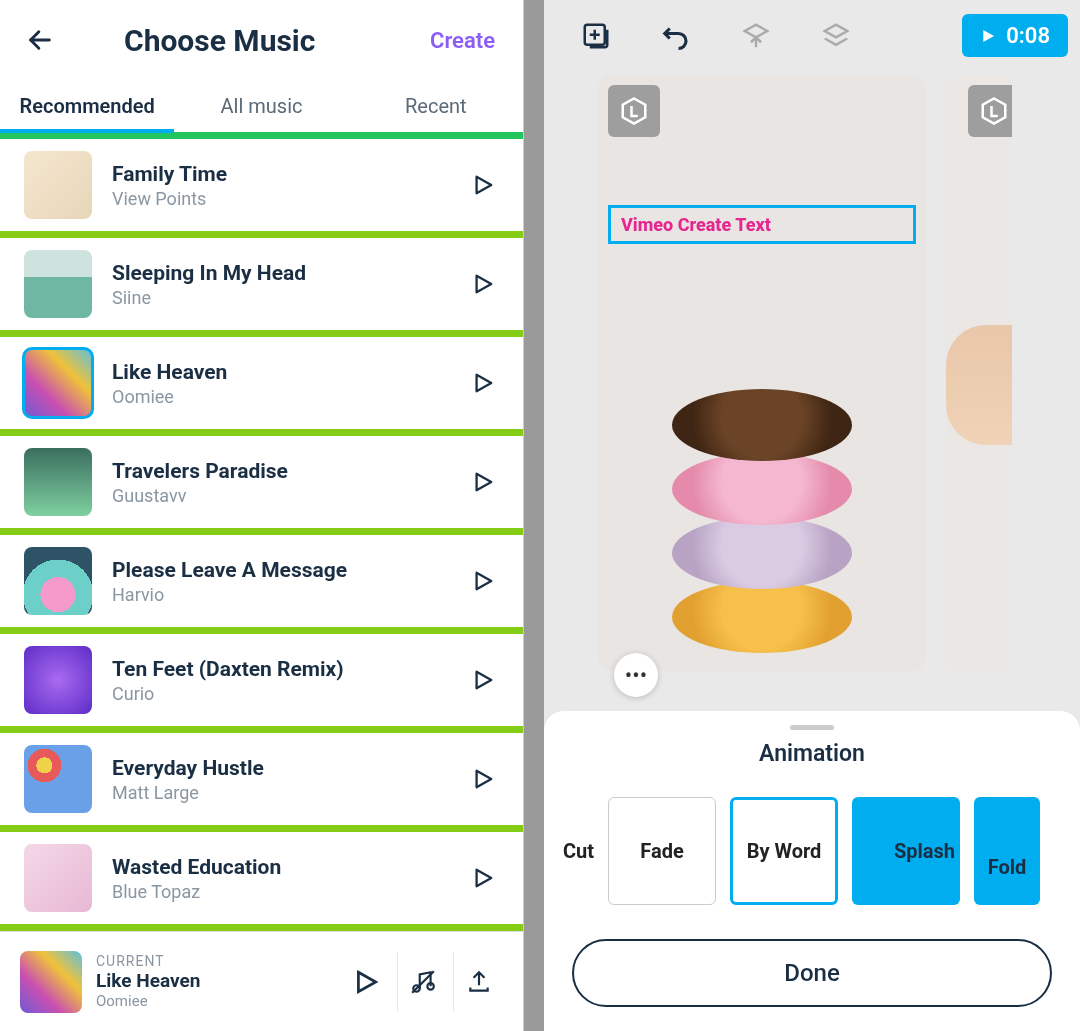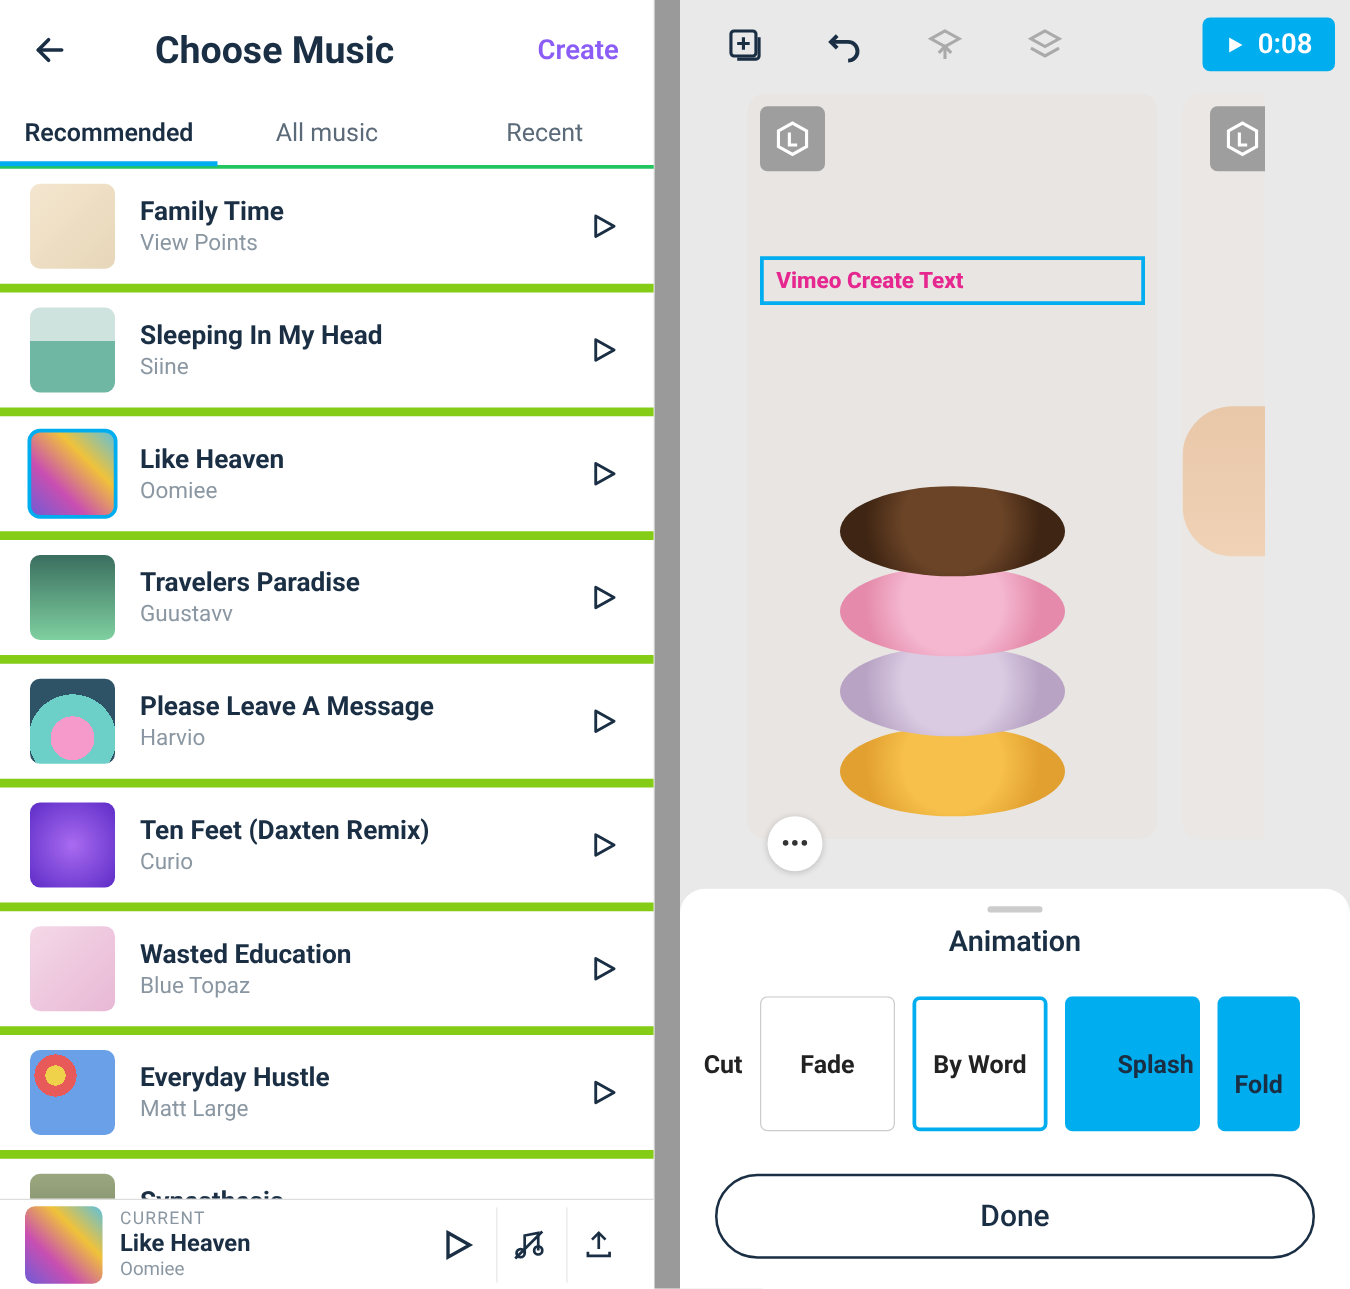--- a/index.html
+++ b/index.html
@@ -7,34 +7,34 @@
   .left-pane { width: 524px; height: 100%; display: flex; flex-direction: column; border-right: 1px solid #ccc; background: #fff; position: relative; }
   .divider-col { width: 20px; background: #9a9a9a; }
   .right-pane { flex: 1; height: 100%; background: #e9e9e9; display: flex; flex-direction: column; position: relative; overflow: hidden;}
 
   
   .hdr { display: flex; align-items: center; padding: 20px 20px 12px 20px; gap: 28px; }
   .back-btn { width: 40px; height: 40px; display: flex; align-items: center; justify-content: center; cursor: pointer; }
   .back-btn svg { width: 28px; height: 28px; }
   .hdr-title { flex: 1; text-align: left; font-size: 30px; font-weight: 700; color: #1a2e44; margin-left: 36px;}
   .create-link { color: #8b5cf6; font-size: 22px; font-weight: 600; cursor: pointer; margin-right: 8px;}
-  .tabs { display: flex; border-bottom: 3px solid #22c55e; padding: 12px 0 0 0; }
+  .tabs { display: flex; border-bottom: 7px solid #22c55e; padding: 12px 0 0 0; }
   .tab { flex: 1; text-align: center; padding: 10px 0 14px 0; font-size: 20px; color: #5a6a78; cursor: pointer; position: relative;}
   .tab.active { color: #1a2e44; font-weight: 600; }
   .tab.active::after { content:""; position:absolute; left:0; right:0; bottom:-1px; height:4px; background:#00adef; }
   .list { flex: 1; overflow: hidden; }
   .row { display: flex; align-items: center; padding: 12px 24px 12px 24px; border-bottom: 7px solid #84cc16; cursor: pointer;}
   .thumb { width: 68px; height: 68px; border-radius: 8px; background: #ddd; flex-shrink: 0; margin-right: 20px; position: relative;}
   .thumb.selected { outline: 3px solid #00adef; outline-offset: -1px; }
   .row-txt { flex: 1; }
   .row-title { font-size: 21px; font-weight: 700; color: #1a2e44; }
   .row-artist { font-size: 18px; color: #8a97a2; margin-top: 2px; }
   .play { width: 32px; height: 32px; display:flex;align-items:center;justify-content:center; cursor: pointer; }
   .play svg{width:22px;height:28px;}
-  .footer { position:absolute; bottom:0; left:0; right:0; height:72px; border-top:1px solid #ddd; background:#fff; display:flex; align-items:center; padding:12px 20px; }
+  .footer { position:absolute; bottom:0; left:0; right:0; height:100px; border-top:1px solid #ddd; background:#fff; display:flex; align-items:center; padding:12px 20px; }
   .footer .thumb { width: 62px; height: 62px; margin-right: 14px;}
   .footer-txt { flex:1; }
   .cur-label { font-size: 14px; color:#8a97a2; letter-spacing:1px; }
   .cur-title { font-size: 19px; font-weight:700; color:#1a2e44; }
   .cur-artist { font-size: 15px; color:#8a97a2;}
   .footer-actions { display:flex; align-items:center; gap: 6px;}
   .ficon { width:50px; height:60px; display:flex; align-items:center; justify-content:center; cursor:pointer; border-left:1px solid #e8e8e8;}
   .ficon:first-child{border-left:none;}
   .ficon svg{width:26px;height:26px;stroke:#1a2e44;}
 
@@ -172,36 +172,36 @@
         <div class="row-title">Ten Feet (Daxten Remix)</div>
         <div class="row-artist">Curio</div>
       </div>
       <div class="play">
           <svg viewBox="0 0 24 24" fill="none" stroke="#1a2e44" stroke-width="2.5" stroke-linejoin="round">
             <polygon points="5 3 21 12 5 21 5 3"></polygon>
           </svg>
         </div>
     </div>
     <div class="row">
+      <div class="thumb t6"></div>
+      <div class="row-txt">
+        <div class="row-title">Everyday Hustle</div>
+        <div class="row-artist">Matt Large</div>
+      </div>
+      <div class="play">
+          <svg viewBox="0 0 24 24" fill="none" stroke="#1a2e44" stroke-width="2.5" stroke-linejoin="round">
+            <polygon points="5 3 21 12 5 21 5 3"></polygon>
+          </svg>
+        </div>
+    </div>
+    <div class="row">
       <div class="thumb t7"></div>
       <div class="row-txt">
         <div class="row-title">Wasted Education</div>
         <div class="row-artist">Blue Topaz</div>
-      </div>
-      <div class="play">
-          <svg viewBox="0 0 24 24" fill="none" stroke="#1a2e44" stroke-width="2.5" stroke-linejoin="round">
-            <polygon points="5 3 21 12 5 21 5 3"></polygon>
-          </svg>
-        </div>
-    </div>
-    <div class="row">
-      <div class="thumb t6"></div>
-      <div class="row-txt">
-        <div class="row-title">Everyday Hustle</div>
-        <div class="row-artist">Matt Large</div>
       </div>
       <div class="play">
           <svg viewBox="0 0 24 24" fill="none" stroke="#1a2e44" stroke-width="2.5" stroke-linejoin="round">
             <polygon points="5 3 21 12 5 21 5 3"></polygon>
           </svg>
         </div>
     </div>
     <div class="row" style="border-bottom:none;">
       <div class="thumb t8"></div>
       <div class="row-txt">

